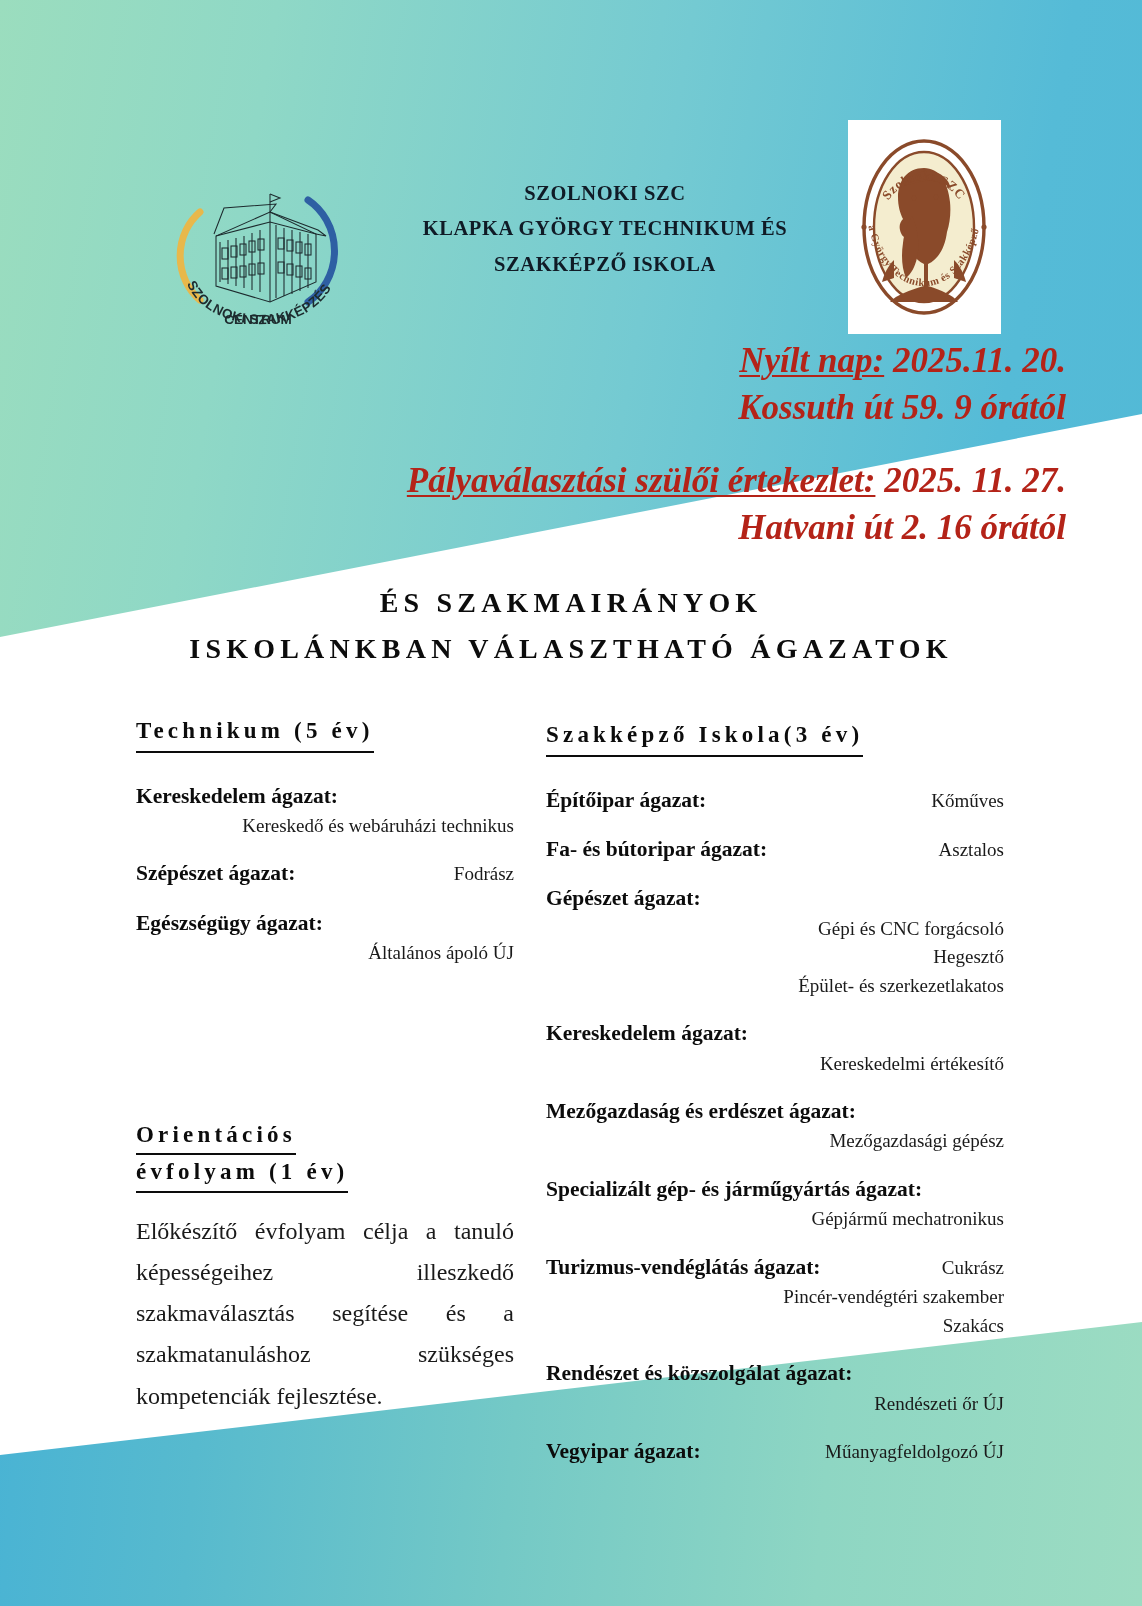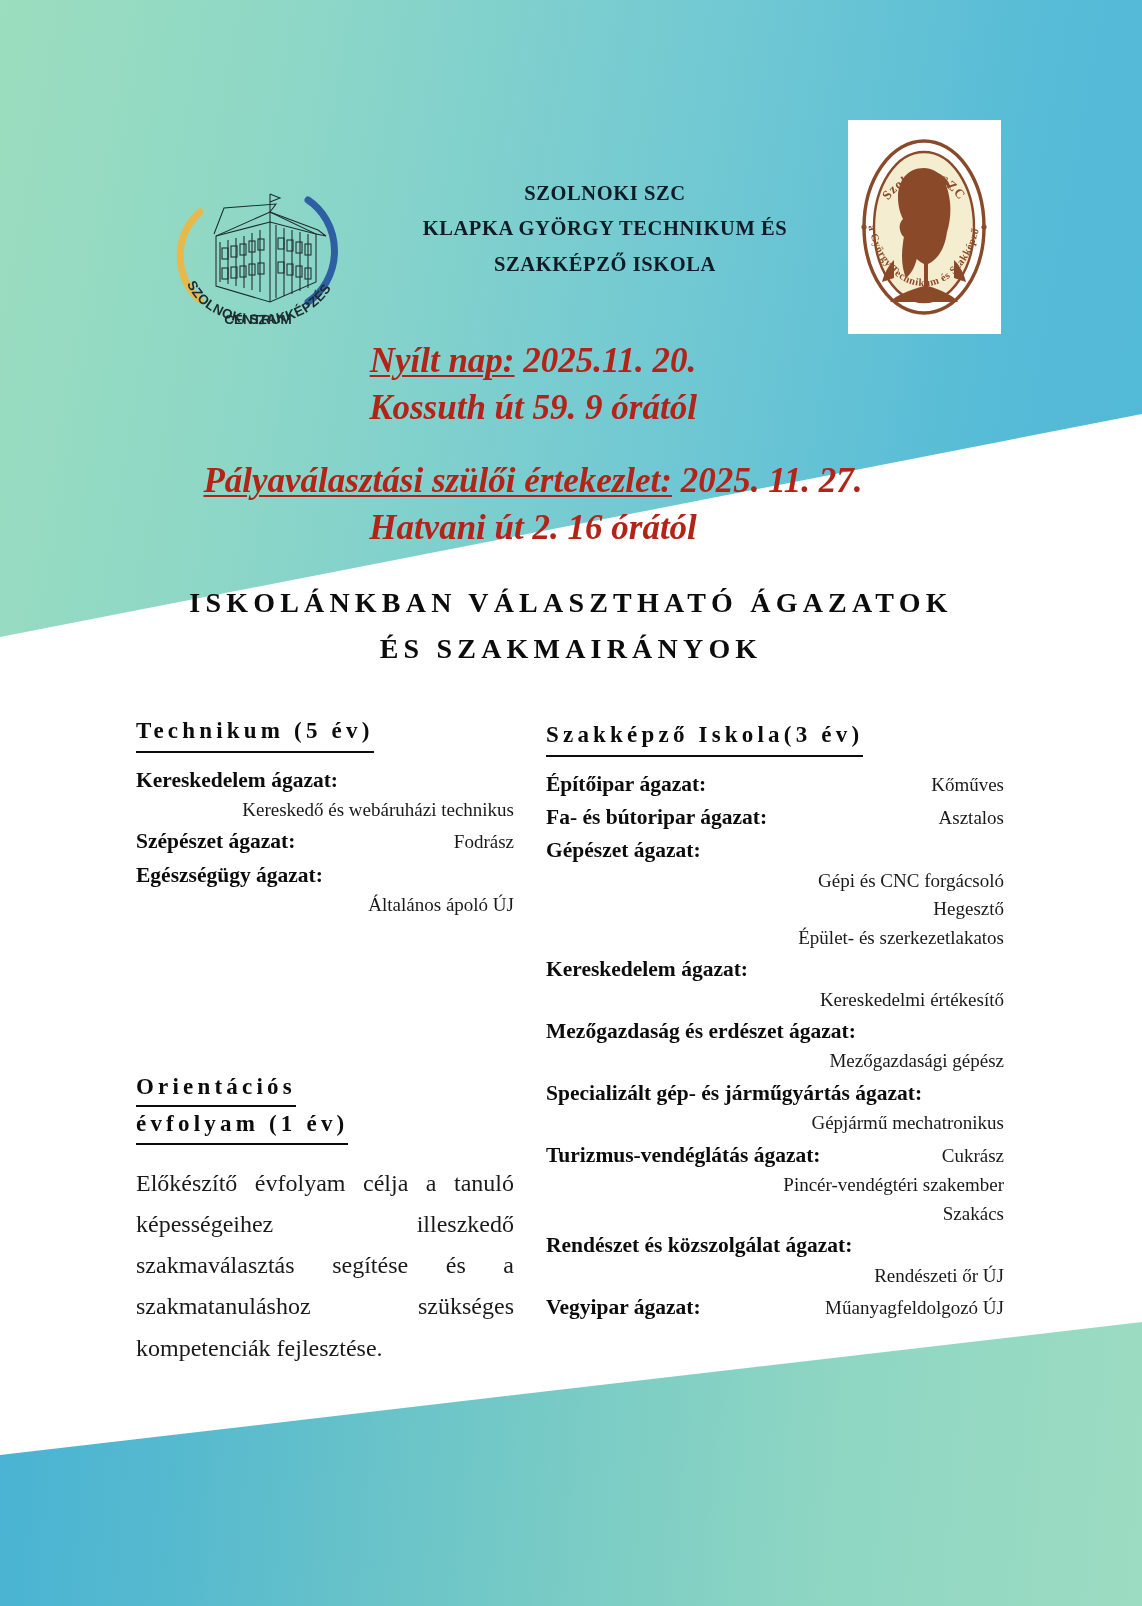--- a/index.html
+++ b/index.html
@@ -81,21 +81,21 @@
     background: #ffffff;
   }
   .klapka-logo svg { display: block; }
 
   
   .events {
     position: absolute;
     left: 0;
     top: 338px;
     width: 1066px;
-    text-align: center;
+    text-align: right;
     color: #b42318;
     font-family: "Liberation Serif", "DejaVu Serif", serif;
     font-style: italic;
     font-weight: bold;
   }
   .event-line {
     font-size: 35px;
     line-height: 1.34;
     white-space: nowrap;
   }
@@ -158,21 +158,21 @@
     padding-bottom: 1px;
   }
   .section-head.wrap2 .l2 { }
 
   .branch {
     font-family: "Liberation Serif", "DejaVu Serif", serif;
     font-weight: bold;
     font-size: 21.5px;
     color: #0c0c0c;
     line-height: 1.46;
-    margin-top: 2px;
+    margin-top: 18px;
   }
   .qual {
     font-family: "Liberation Serif", "DejaVu Serif", serif;
     font-weight: normal;
     font-size: 19px;
     color: #1a1a1a;
     line-height: 1.5;
     text-align: right;
   }
   
@@ -291,22 +291,22 @@
     </div>
     <div class="event-line">Kossuth út 59. 9 órától</div>
     <div class="gap"></div>
     <div class="event-line">
       <span class="ul">Pályaválasztási szülői értekezlet:</span><span> 2025. 11. 27.</span>
     </div>
     <div class="event-line">Hatvani út 2. 16 órától</div>
   </div>
 
   <div class="main-heading">
+    <div>ÉS SZAKMAIRÁNYOK</div>
     <div>ISKOLÁNKBAN VÁLASZTHATÓ ÁGAZATOK</div>
-    <div>ÉS SZAKMAIRÁNYOK</div>
   </div>
 
   <div class="col-left">
 
     <div class="section-head">Technikum (5 év)</div>
 
     
     <div class="branch">Kereskedelem ágazat:</div>
     <div class="qual">Kereskedő és webáruházi technikus</div>
 

